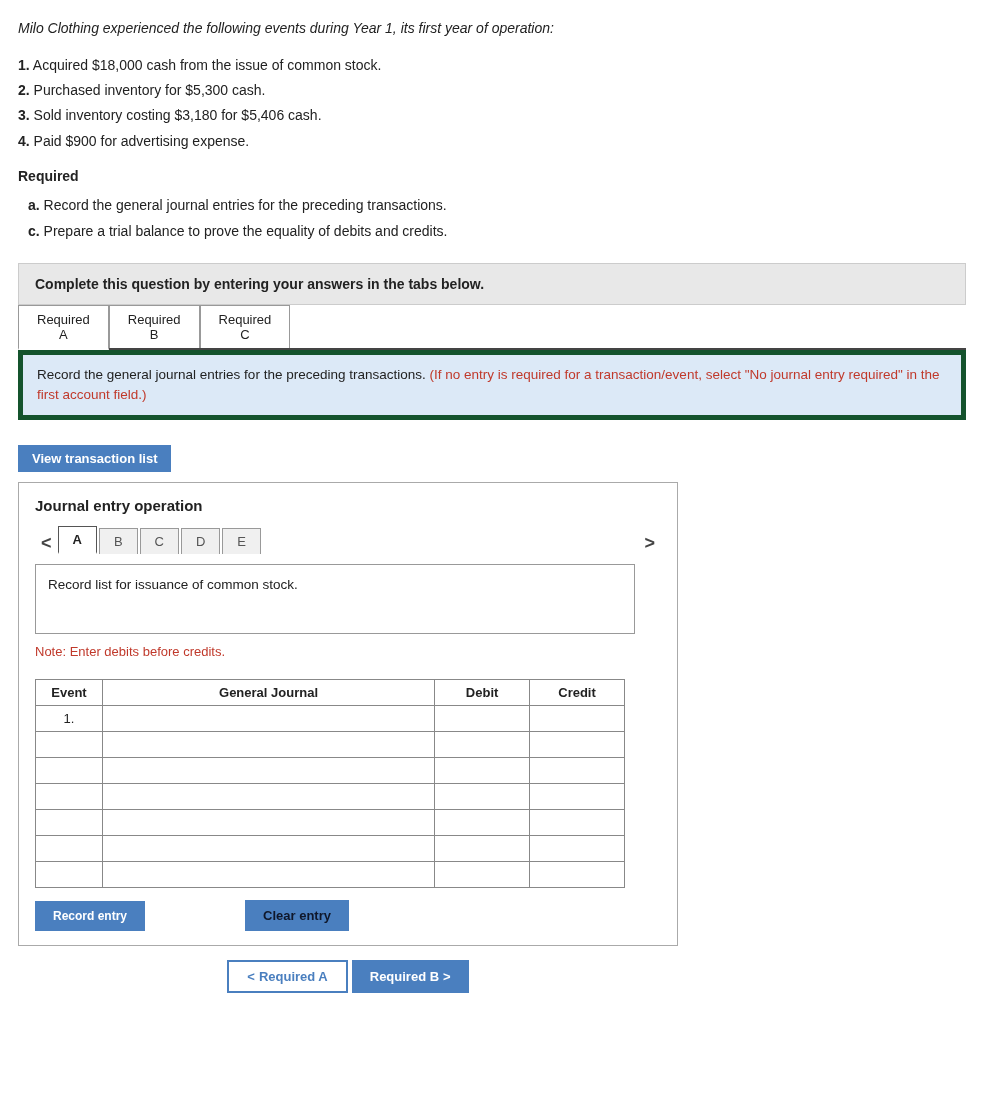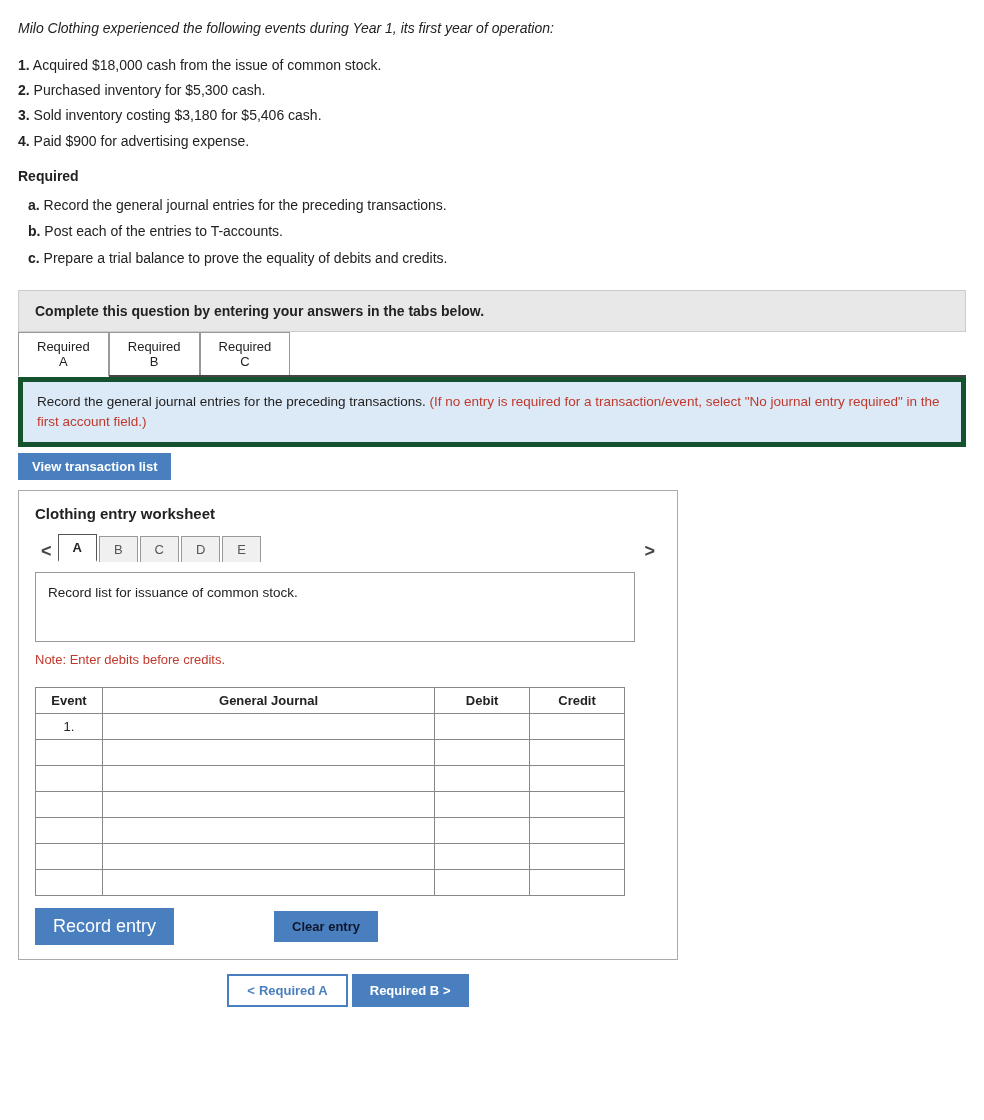--- a/index.html
+++ b/index.html
@@ -56,21 +56,21 @@
       margin-top: 0;
       font-size: 13.5px;
       line-height: 1.5;
     }
     .instruction-box .red { color: #c0392b; }
     .view-transaction-btn {
       display: inline-block;
       background: #4a7fbf;
       color: #fff;
       padding: 6px 14px;
-      margin: 6px 0 10px 0;
+      margin: 25px 0 10px 0;
       border: none;
       cursor: pointer;
       font-size: 13px;
       font-weight: bold;
     }
     .journal-worksheet {
       border: 1px solid #aaa;
       padding: 14px 16px 14px 16px;
       max-width: 660px;
       background: #fff;
@@ -169,22 +169,22 @@
       display: flex;
       align-items: center;
       margin-top: 12px;
       gap: 10px;
     }
     .record-btn {
       background: #4a7fbf;
       color: #fff;
       border: none;
       padding: 8px 18px;
-      font-size: 18px;
-      font-weight: normal;
+      font-size: 12px;
+      font-weight: bold;
       cursor: pointer;
     }
     .clear-btn {
       background: #4a7fbf;
       color: #0f172a;
       border: none;
       padding: 8px 18px;
       font-size: 13px;
       font-weight: bold;
       cursor: pointer;
@@ -237,21 +237,20 @@
   <li><b>1.</b> Acquired $18,000 cash from the issue of common stock.</li>
   <li><b>2.</b> Purchased inventory for $5,300 cash.</li>
   <li><b>3.</b> Sold inventory costing $3,180 for $5,406 cash.</li>
   <li><b>4.</b> Paid $900 for advertising expense.</li>
 </ul>
 
 <p class="required-heading">Required</p>
 
 <ul class="req-list">
   <li><b>a.</b> Record the general journal entries for the preceding transactions.</li>
-  <li><b>b.</b> Post each of the entries to T-accounts.</li>
   <li><b>c.</b> Prepare a trial balance to prove the equality of debits and credits.</li>
 </ul>
 
 
 <div class="complete-box">Complete this question by entering your answers in the tabs below.</div>
 
 
 <div class="tabs-row">
   <div class="tab active">Required<br>A</div>
   <div class="tab">Required<br>B</div>
@@ -262,21 +261,21 @@
 <div class="instruction-box">
   <span>Record the general journal entries for the preceding transactions.</span>
   <span class="red">(If no entry is required for a transaction/event, select "No journal entry required" in the first account field.)</span>
 </div>
 
 
 <button class="view-transaction-btn">View transaction list</button>
 
 
 <div class="journal-worksheet">
-  <div class="worksheet-title">Clothing entry worksheet</div>
+  <div class="worksheet-title">Journal entry operation</div>
 
   <div class="entry-tabs-row">
     <button class="chevron-btn">&lt;</button>
     <div class="entry-tab active">A</div>
     <div class="entry-tab inactive">B</div>
     <div class="entry-tab inactive">C</div>
     <div class="entry-tab inactive">D</div>
     <div class="entry-tab inactive">E</div>
     <button class="chevron-btn" style="margin-left:auto;">&gt;</button>
   </div>

